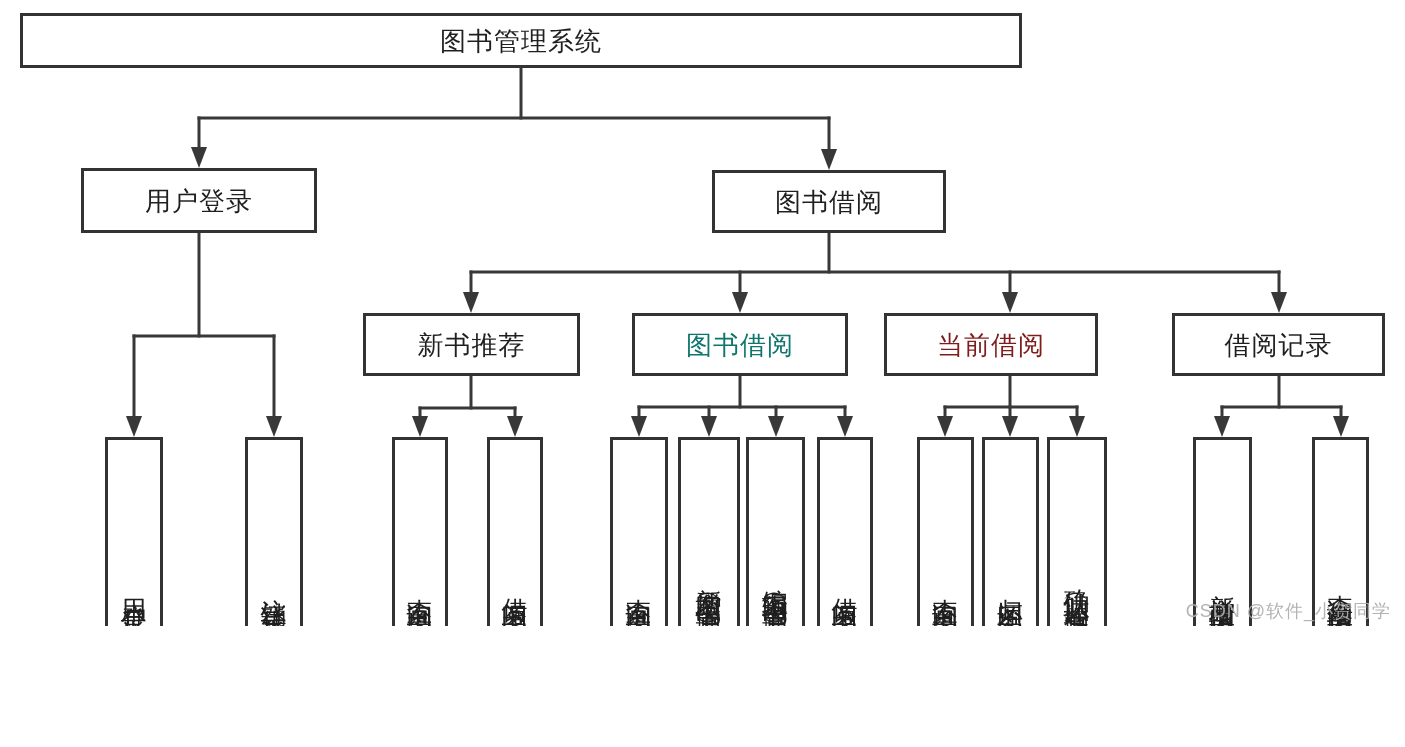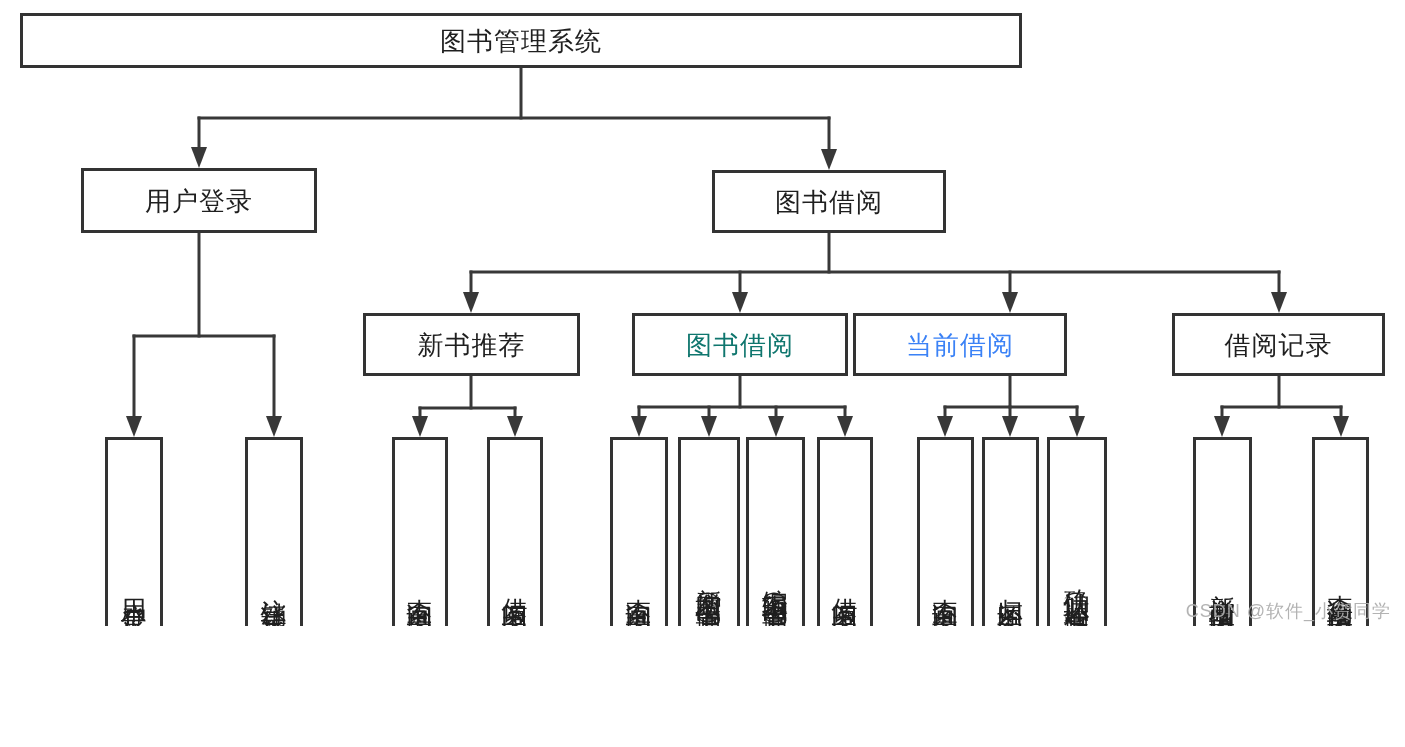--- a/index.html
+++ b/index.html
@@ -99,21 +99,21 @@
       <polygon points="1214,416 1230,416 1222,437" fill="#383838"></polygon>
       <line x1="1341" y1="407" x2="1341" y2="423" stroke="#383838" stroke-width="3" stroke-linecap="square"></line>
       <polygon points="1333,416 1349,416 1341,437" fill="#383838"></polygon>
     </svg>
 
   <div class="node" style="left: 20px; top: 13px; width: 1002px; height: 55px; border-color: rgb(51, 51, 51); color: rgb(31, 31, 31);">图书管理系统</div>
     <div class="node" style="left: 81px; top: 168px; width: 236px; height: 65px; border-color: rgb(51, 51, 51); color: rgb(31, 31, 31);">用户登录</div>
     <div class="node" style="left: 712px; top: 170px; width: 234px; height: 63px; border-color: rgb(51, 51, 51); color: rgb(31, 31, 31);">图书借阅</div>
     <div class="node" style="left: 363px; top: 313px; width: 217px; height: 63px; border-color: rgb(51, 51, 51); color: rgb(31, 31, 31);">新书推荐</div>
     <div class="node" style="left: 632px; top: 313px; width: 216px; height: 63px; border-color: rgb(51, 51, 51); color: #0f766e;">图书借阅</div>
-    <div class="node" style="left: 853px; top: 313px; width: 214px; height: 63px; border-color: rgb(51, 51, 51); color: #3b82f6;">当前借阅</div>
+    <div class="node" style="left: 884px; top: 313px; width: 214px; height: 63px; border-color: rgb(51, 51, 51); color: #7f1d1d;">当前借阅</div>
     <div class="node" style="left: 1172px; top: 313px; width: 213px; height: 63px; border-color: rgb(51, 51, 51); color: rgb(31, 31, 31);">借阅记录</div>
     <div class="node vert" style="left: 105px; top: 437px; width: 58px; height: 298px; border-color: rgb(51, 51, 51); color: rgb(31, 31, 31);">用户登录</div>
     <div class="node vert" style="left: 245px; top: 437px; width: 58px; height: 298px; border-color: rgb(51, 51, 51); color: rgb(31, 31, 31);">注销登录</div>
     <div class="node vert" style="left: 392px; top: 437px; width: 56px; height: 298px; border-color: rgb(51, 51, 51); color: rgb(31, 31, 31);">查询图书</div>
     <div class="node vert" style="left: 487px; top: 437px; width: 56px; height: 298px; border-color: rgb(51, 51, 51); color: rgb(31, 31, 31);">借阅图书</div>
     <div class="node vert" style="left: 610px; top: 437px; width: 58px; height: 298px; border-color: rgb(51, 51, 51); color: rgb(31, 31, 31);">查询图书</div>
     <div class="node vert" style="left: 678px; top: 437px; width: 62px; height: 298px; border-color: rgb(51, 51, 51); color: rgb(31, 31, 31);">新增图书（管理员）</div>
     <div class="node vert" style="left: 746px; top: 437px; width: 59px; height: 298px; border-color: rgb(51, 51, 51); color: rgb(31, 31, 31);">编辑图书（管理员）</div>
     <div class="node vert" style="left: 817px; top: 437px; width: 56px; height: 298px; border-color: rgb(51, 51, 51); color: rgb(31, 31, 31);">借阅图书</div>
     <div class="node vert" style="left: 917px; top: 437px; width: 57px; height: 298px; border-color: rgb(51, 51, 51); color: rgb(31, 31, 31);">查询图书</div>

